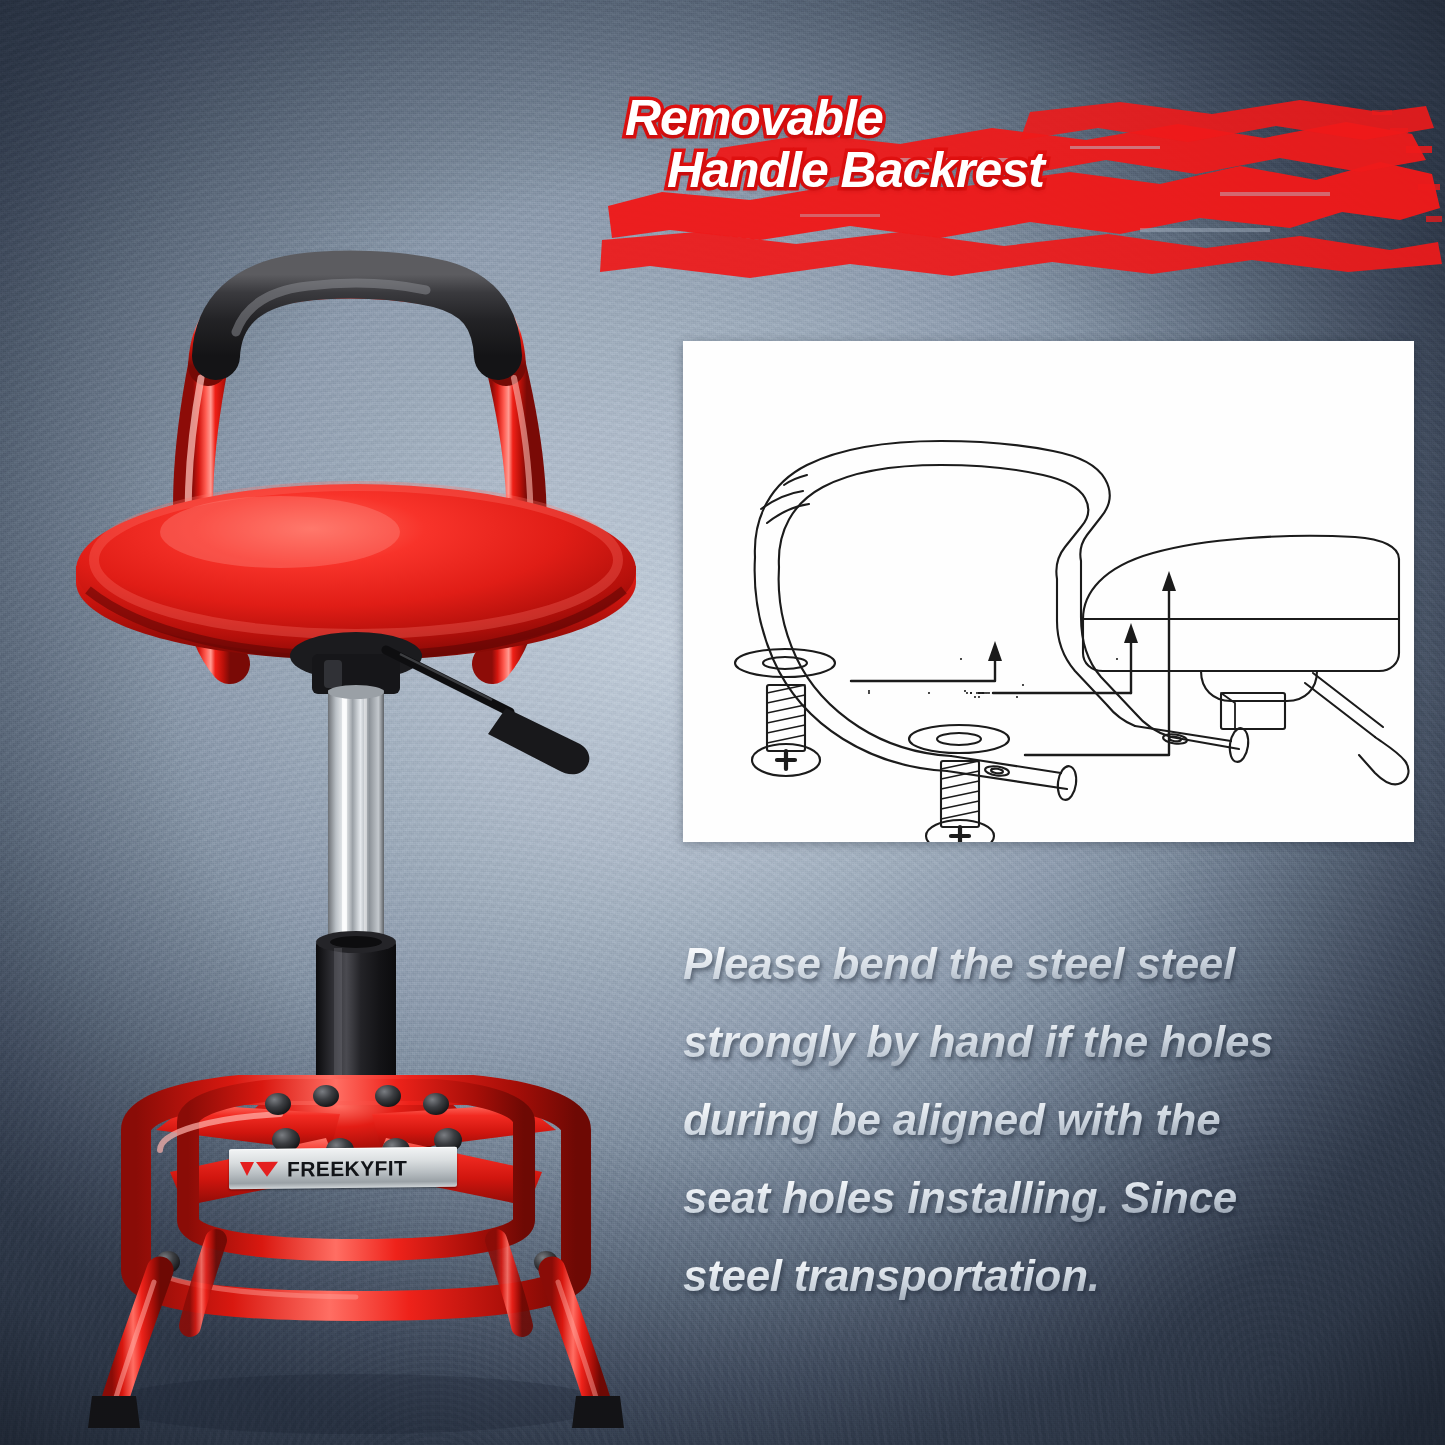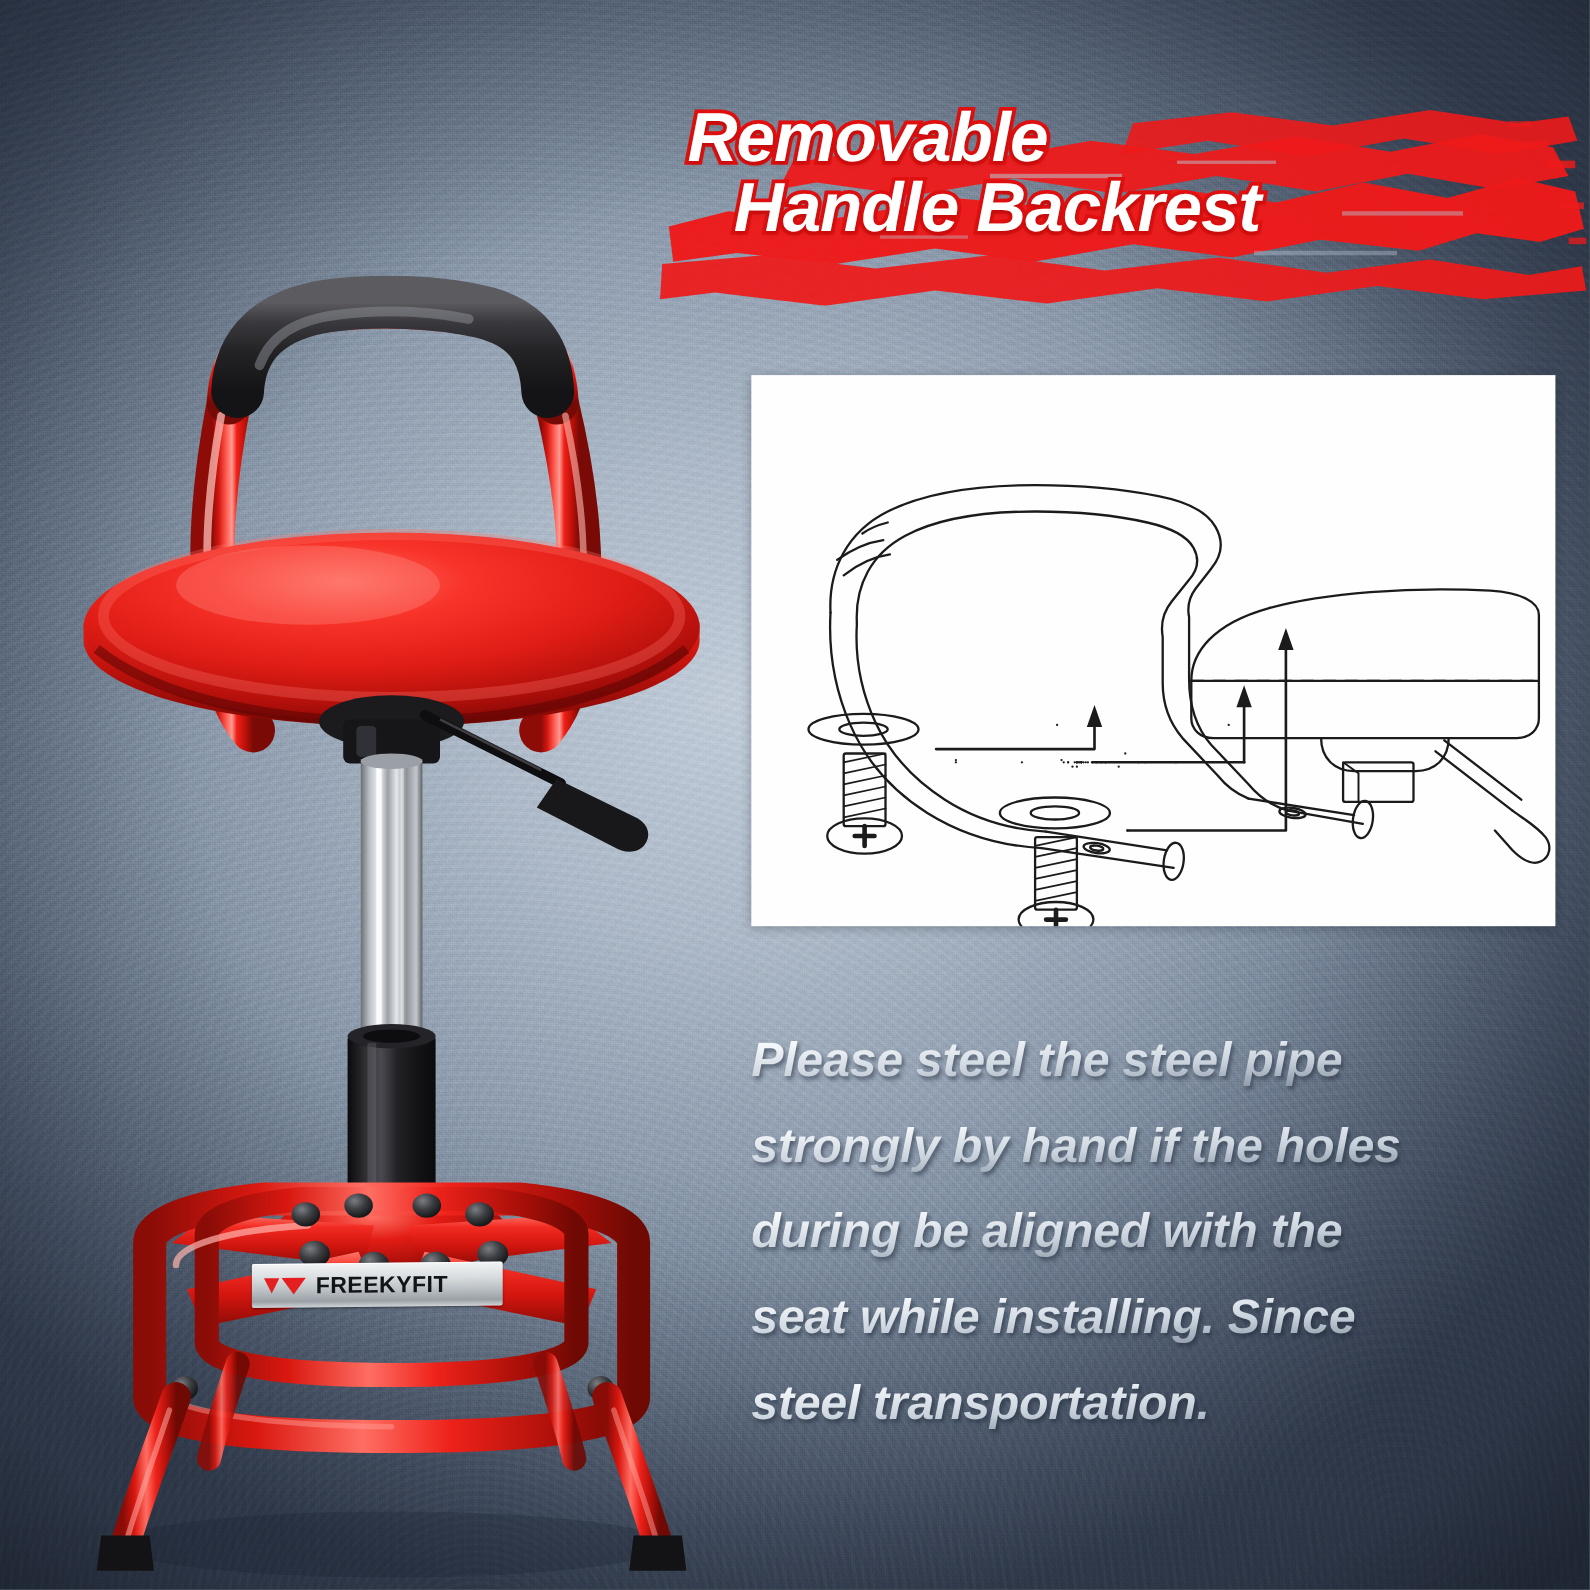--- a/index.html
+++ b/index.html
@@ -39,21 +39,21 @@
   }
 
   
   #headline{
     position:absolute; left:600px; top:88px; width:845px; height:190px;
   }
   .splash{ position:absolute; }
 
   .headline-text{
     position:absolute; left:25px; top:6px; width:820px;
-    font-size:63px; font-weight:bold; font-style:italic;
+    font-size:50px; font-weight:bold; font-style:italic;
     line-height:.99; letter-spacing:-1px;
     color:#fff;
     -webkit-text-stroke:7px #e01010;
     paint-order:stroke fill;
     text-shadow:0 3px 5px rgba(120,0,0,.30);
   }
   .hl-line{ display:block; white-space:nowrap; }
   .hl-line.l2{ margin-top:2px;margin-left:42px; }
 
   
@@ -381,24 +381,24 @@
         <g>
           <path d="M310,352 L448,352" stroke-width="2.4" stroke="#1b1b1b"></path>
           <path d="M448,352 L448,300" stroke-width="2.4" stroke="#1b1b1b"></path>
           <path d="M448,282 L441,302 L455,302 Z" fill="#1b1b1b" stroke="none"></path>
         </g>
       </g>
     </svg>
   </div>
 
   <div id="copy">
-    <span class="copy-line">Please steel the steel pipe</span>
+    <span class="copy-line">Please bend the steel steel</span>
     <span class="copy-line">strongly by hand if the holes</span>
     <span class="copy-line">during be aligned with the</span>
-    <span class="copy-line">seat while installing. Since</span>
+    <span class="copy-line">seat holes installing. Since</span>
     <span class="copy-line">steel transportation.</span>
   </div>
 
   <div id="product">
     <svg viewBox="0 0 620 1320">
       <defs>
         <linearGradient id="redTube" x1="0" y1="0" x2="1" y2="0">
           <stop offset="0%" stop-color="#8d0c08"></stop>
           <stop offset="16%" stop-color="#d41710"></stop>
           <stop offset="34%" stop-color="#ff5b50"></stop>

